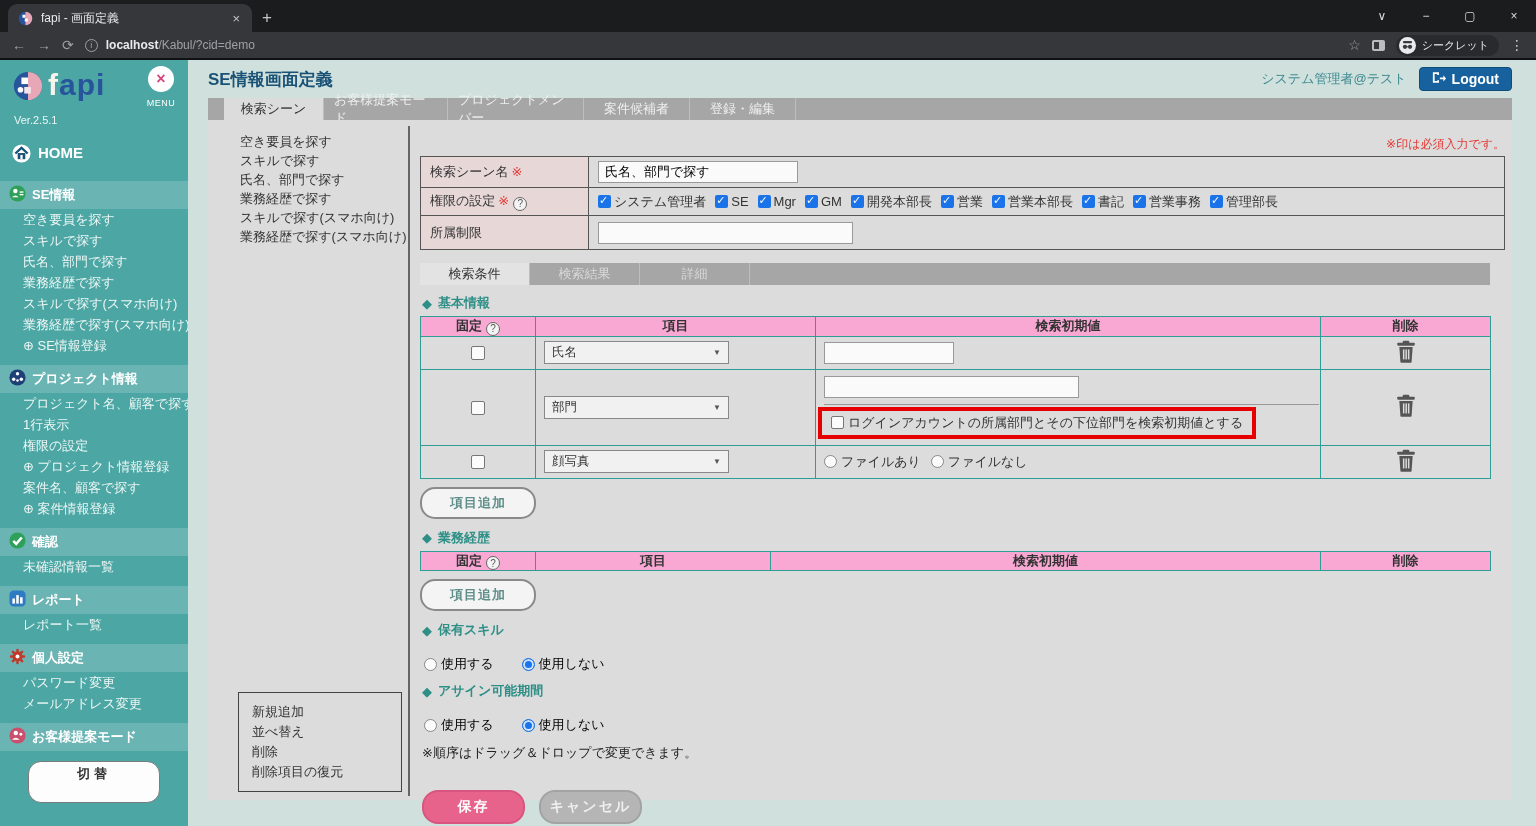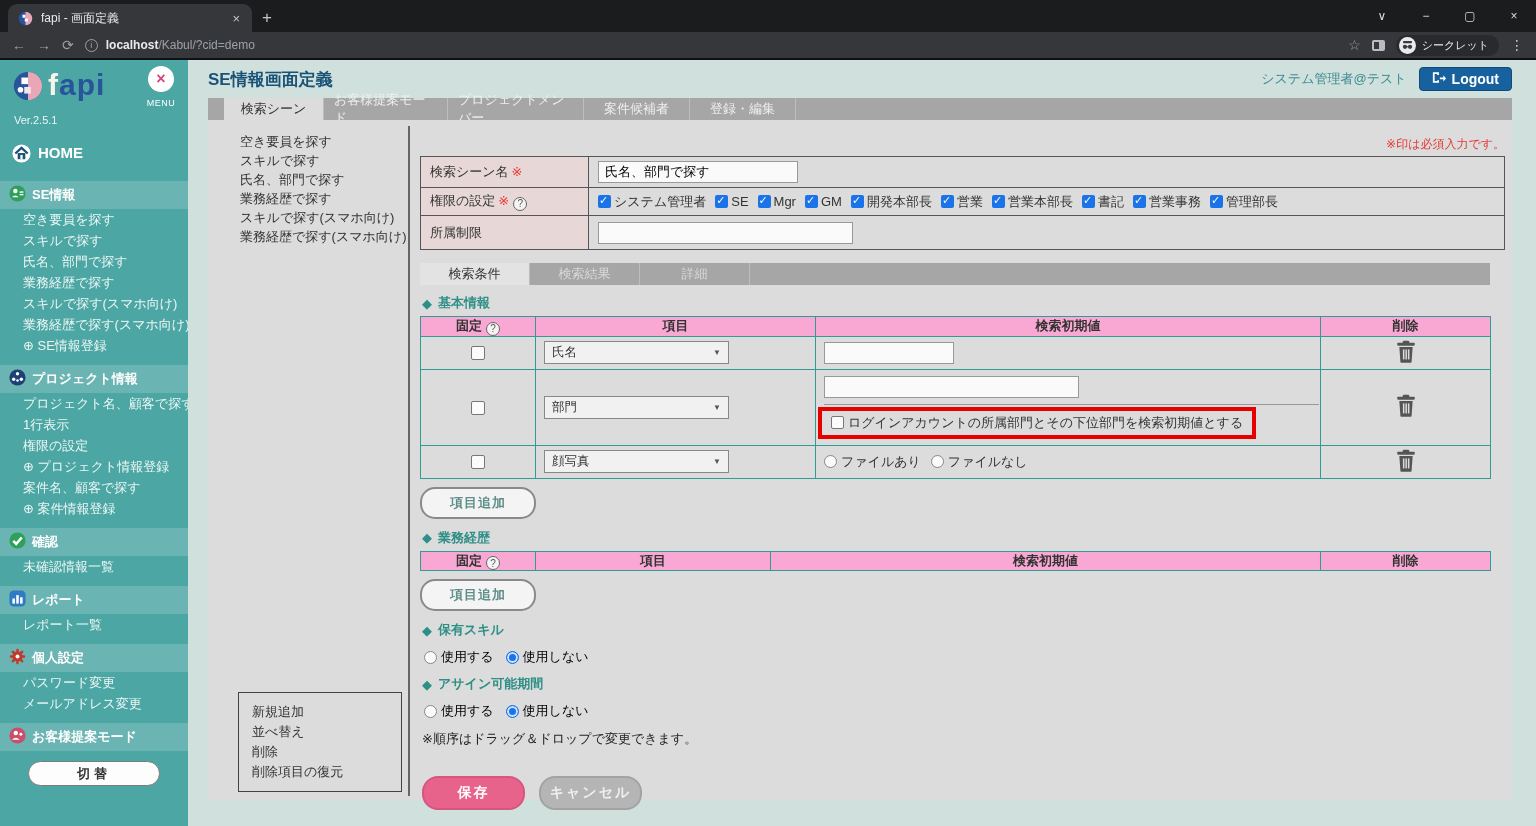--- a/index.html
+++ b/index.html
@@ -35,21 +35,21 @@
   .logo-row{padding:8px 8px 0 12px;display:flex;align-items:flex-start;position:relative}
   .logo-text{font-size:30px;font-weight:bold;letter-spacing:1px;line-height:34px}
   .lf{color:#F7F4EC}.lr{color:#27549B}
   .menu-btn{position:absolute;right:10px;top:6px;text-align:center;width:34px}
   .menu-x{display:block;width:26px;height:26px;margin:0 auto;background:#fff;border-radius:50%;color:#D4477A;font-weight:bold;font-size:16px;line-height:26px}
   .menu-lbl{font-size:9px;color:#fff;letter-spacing:.5px}
   .version{padding:8px 0 0 14px;font-size:11px;color:#EAF6F4}
   .home-row{margin-top:12px;padding:6px 12px;display:flex;align-items:flex-start;gap:7px;font-weight:bold;font-size:15px;color:#fff}
   .sec{margin-top:9px;background:rgba(255,255,255,.17);padding:4px 9px;display:flex;align-items:center;gap:6px;font-weight:bold;font-size:13px;color:#fff}
   .sitem{padding:2.5px 4px 2.5px 23px;font-size:13px;color:#ECF7F5;line-height:16px;white-space:nowrap}
-  .switch-btn{display:block;margin:10px auto 6px;width:132px;height:25px;background:#FDFDFD;border:1px solid #7c7c7c;border-radius:13px;font-size:13px;font-weight:bold;color:#333;letter-spacing:4px;text-align:center;line-height:23px}
+  .switch-btn{display:block;margin:10px auto 6px;width:132px;height:42px;background:#FDFDFD;border:1px solid #7c7c7c;border-radius:13px;font-size:13px;font-weight:bold;color:#333;letter-spacing:4px;text-align:center;line-height:23px}
 
   
   .main{flex:1;display:flex;flex-direction:column;min-width:0}
   .main-header{height:38px;display:flex;align-items:center;padding:0 24px 0 20px}
   .page-title{font-size:17px;font-weight:bold;color:#1A5276;margin-right:auto}
   .user-label{font-size:13px;color:#418C92;margin-right:12px}
   .logout-btn{display:flex;align-items:center;gap:6px;background:#17629E;border:1px solid #0F4C7A;color:#fff;font-weight:bold;font-size:14px;padding:3px 12px;border-radius:4px}
   .tabstrip{height:22px;margin:0 24px 0 20px;background:#A6A6A6;display:flex;padding-left:16px}
   .mtab{height:22px;display:flex;align-items:center;justify-content:center;font-size:13px;color:#EFEFEF;border-right:1px solid #BDBDBD;padding:0 10px}
   .mtab.active{background:#DCDCDC;color:#333}
@@ -92,21 +92,21 @@
   .selectbox{width:185px;height:23px;background:#F1F1F1;border:1px solid #888;display:flex;align-items:center;padding:0 7px;font-size:12.5px;color:#333}
   .selectbox .caret{margin-left:auto;font-size:8px;color:#555}
   .trash{display:inline-block;vertical-align:middle}
   .dept-cell{position:relative;padding:6px 8px 4px}
   .sep-line{width:495px;border-top:1px solid #999;margin:6px 0 0}
   .hl-box{display:inline-flex;align-items:center;gap:4px;border:4px solid #E60000;padding:3px 9px;margin:2px 0 0 -6px;background:#DCDCDC}
   .hl-box .cb-label{font-size:13px;color:#333;white-space:nowrap}
   .radio{display:inline-block;width:13px;height:13px;border:1px solid #888;border-radius:50%;background:#FBFBFB;vertical-align:-2px;flex-shrink:0}
   .radio.sel{border:1px solid #1A73E8;background:#1A73E8;box-shadow:inset 0 0 0 2px #CFE3FB}
   .radio-inline{display:flex;align-items:center;gap:4px;font-size:13px}
-  .radio-group{display:flex;align-items:center;gap:12px;margin:9px 0 6px 4px}
+  .radio-group{display:flex;align-items:center;gap:28px;margin:16px 0 6px 4px}
   .add-btn{display:inline-block;margin:8px 0 1px;border:2px solid #8A8A8A;border-radius:15px;background:#F4F4F4;color:#5E8E89;font-weight:bold;font-size:13px;padding:5px 28px;letter-spacing:1px}
   .drag-note{font-size:13px;color:#222;margin:10px 0 0 2px}
   .action-row{display:flex;gap:14px;margin:28px 0 0 2px}
   .pill-btn{border-radius:16px;font-weight:bold;font-size:14px;padding:6px 0;width:103px;text-align:center;letter-spacing:2px}
   .save-btn{background:#E8638C;border:2px solid #D85580;color:#fff}
   .cancel-btn{background:#B5B5B5;border:2px solid #A3A3A3;color:#EFEFEF}
 </style>
 </head>
 <body>
 

